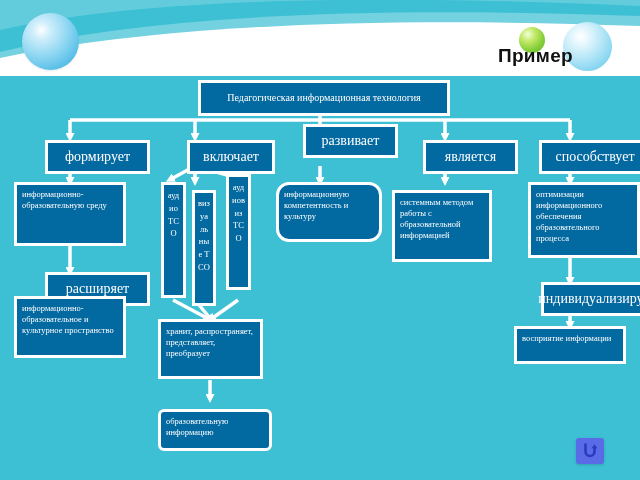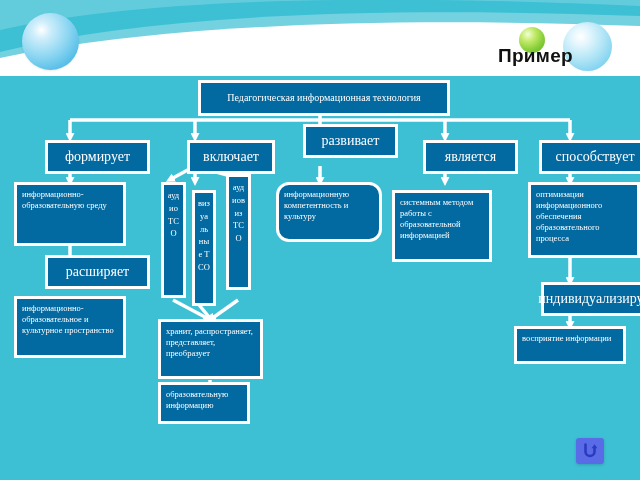--- a/index.html
+++ b/index.html
@@ -133,29 +133,29 @@
 
   <div class="node center" style="left:198px;top:80px;width:252px;height:36px;">Педагогическая информационная технология</div>
 
   <div class="node verb" style="left:18px;top:140px;width:105px;height:22px;">формирует</div>
   <div class="node verb" style="left:160px;top:140px;width:88px;height:30px;">включает</div>
   <div class="node verb" style="left:276px;top:124px;width:95px;height:22px;">развивает</div>
   <div class="node verb" style="left:396px;top:140px;width:95px;height:22px;">является</div>
   <div class="node verb" style="left:512px;top:140px;width:112px;height:18px;">способствует</div>
 
   <div class="node" style="left:14px;top:182px;width:112px;height:64px;">информационно-образовательную среду</div>
-  <div class="node verb" style="left:18px;top:255px;width:105px;height:24px;">расширяет</div>
+  <div class="node verb" style="left:18px;top:272px;width:105px;height:24px;">расширяет</div>
   <div class="node" style="left:14px;top:296px;width:112px;height:62px;">информационно-образовательное и культурное пространство</div>
 
   <div class="node vert" style="left:161px;top:182px;width:25px;height:116px;">аудио ТСО</div>
   <div class="node vert" style="left:192px;top:182px;width:24px;height:116px;margin-top:8px;">визуальные ТСО</div>
   <div class="node vert" style="left:226px;top:174px;width:25px;height:116px;">аудиовиз ТСО</div>
 
   <div class="node" style="left:158px;top:319px;width:105px;height:60px;">хранит, распространяет, представляет, преобразует</div>
-  <div class="node" style="left:158px;top:382px;width:92px;height:42px;">образовательную информацию</div>
+  <div class="node" style="left:158px;top:409px;width:114px;height:42px;border-radius:6px;">образовательную информацию</div>
 
   <div class="node" style="left:276px;top:182px;width:106px;height:60px;border-radius:13px;">информационную компетентность и культуру</div>
 
   <div class="node" style="left:392px;top:182px;width:100px;height:72px;margin-top:8px;">системным методом работы с образовательной информацией</div>
 
   <div class="node" style="left:528px;top:182px;width:112px;height:76px;">оптимизации информационного обеспечения образовательного процесса</div>
   <div class="node verb" style="left:514px;top:282px;width:112px;height:24px;">индивидуализирует</div>
   <div class="node" style="left:514px;top:326px;width:112px;height:38px;">восприятие информации</div>
 
   <div class="logo">

